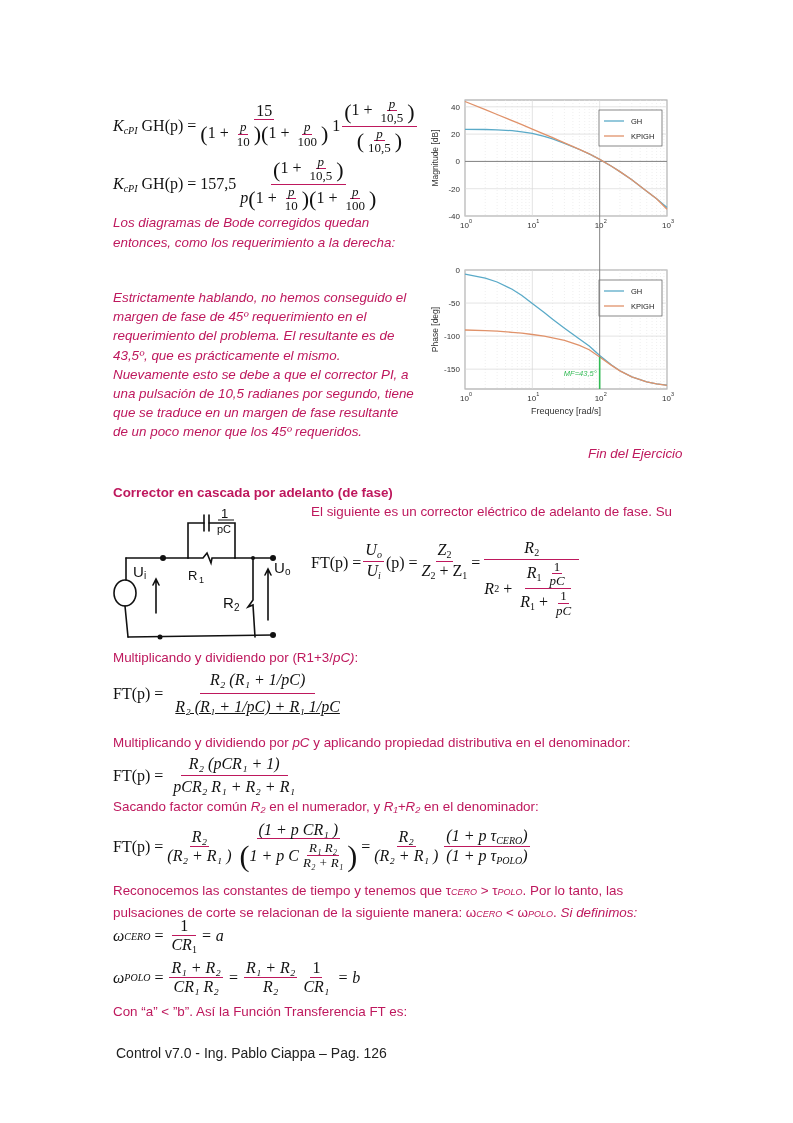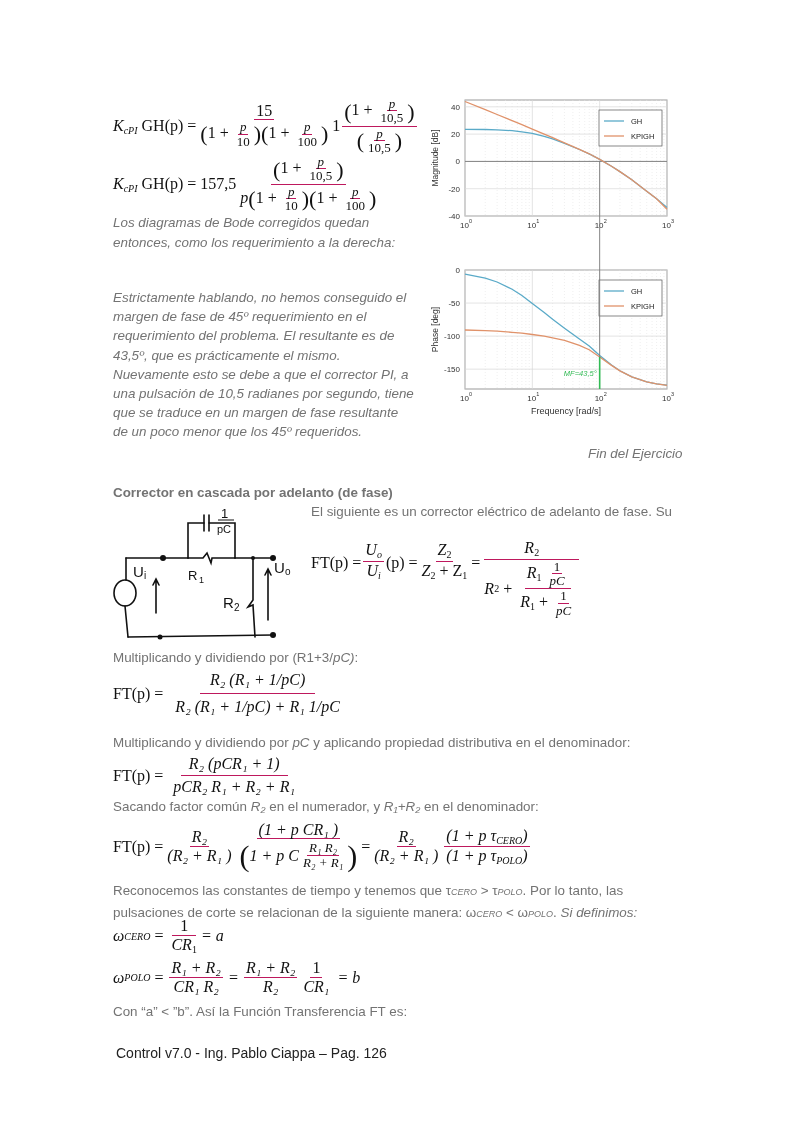--- a/index.html
+++ b/index.html
@@ -1,20 +1,20 @@
 <!DOCTYPE html>
 <html><head>
 <meta charset="utf-8">
 <style>
   html, body { margin:0; padding:0; background:#ffffff; }
   body { width:793px; height:1123px; position:relative; overflow:hidden;
          font-family:"Liberation Sans", sans-serif; color:#111; }
   .math { font-family:"Liberation Serif", serif; font-style:italic; font-size:16px; color:#111; white-space:nowrap; }
   .math .up { font-style:normal; }
-  .txt { font-family:"Liberation Sans", sans-serif; font-size:13.4px; line-height:19.5px; color:#737373; }
+  .txt { font-family:"Liberation Sans", sans-serif; font-size:13.4px; line-height:19.5px; color:#be185d; }
   .it { font-style:italic; }
   .abs { position:absolute; }
   .frac { display:inline-flex; flex-direction:column; align-items:center; vertical-align:middle; margin:0 2px; }
   .frac > .n { padding:0 2px; border-bottom:1px solid #be185d; line-height:1.05; }
   .frac > .d { padding:0 2px; line-height:1.1; }
   .frac.sm { font-size:13px; }
   .sub { font-size:10px; vertical-align:-3px; font-style:italic; }
   .paren { font-style:normal; font-size:22px; vertical-align:middle; }
   svg text { font-family:"Liberation Sans", sans-serif; }
 </style>
@@ -296,21 +296,21 @@
   </span>
 </div>
 
 <div class="abs txt" style="left:113px; top:648px;">
   <span>Multiplicando y dividiendo por (R1+3/</span><span class="it">pC)</span><span>:</span>
 </div>
 <div class="abs math" style="left:113px; top:668px; display:flex; align-items:center;">
   <span class="up">FT(p) =</span>
   <span class="frac">
     <span class="n" style="padding:4px 10px;">R₂ (R₁ + 1/pC)</span>
-    <span class="d" style="padding:4px 10px;">R₂ (R₁ + 1/pC) + R₁ 1/pC</span>
+    <span class="d" style="padding:4px 10px;text-decoration:underline;">R₂ (R₁ + 1/pC) + R₁ 1/pC</span>
   </span>
 </div>
 
 <div class="abs txt" style="left:113px; top:733px;">
   <span>Multiplicando y dividiendo por </span><span class="it">pC</span><span> y aplicando propiedad distributiva en el denominador:</span>
 </div>
 <div class="abs math" style="left:113px; top:754px; display:flex; align-items:center;">
   <span class="up">FT(p) =</span>
   <span class="frac">
     <span class="n" style="padding:2px 8px;">R₂ (pCR₁ + 1)</span>

